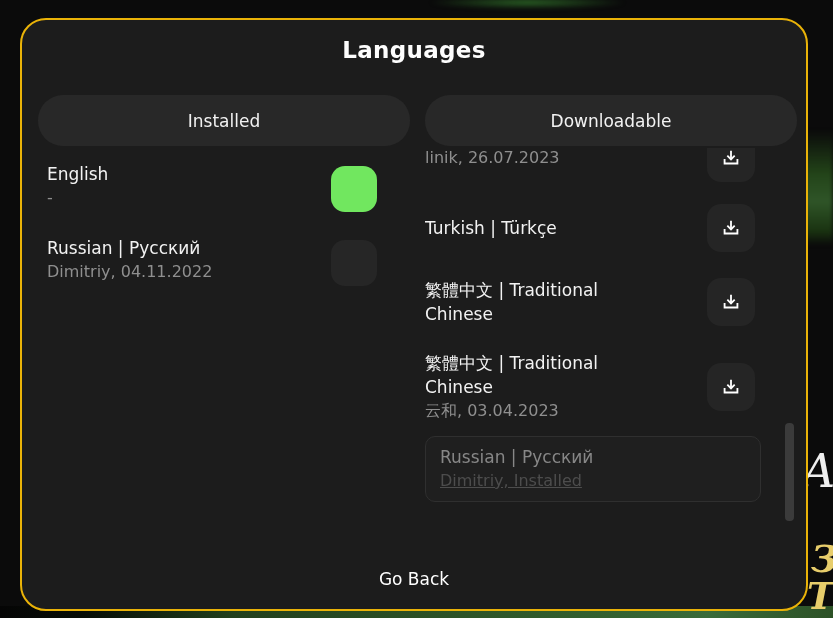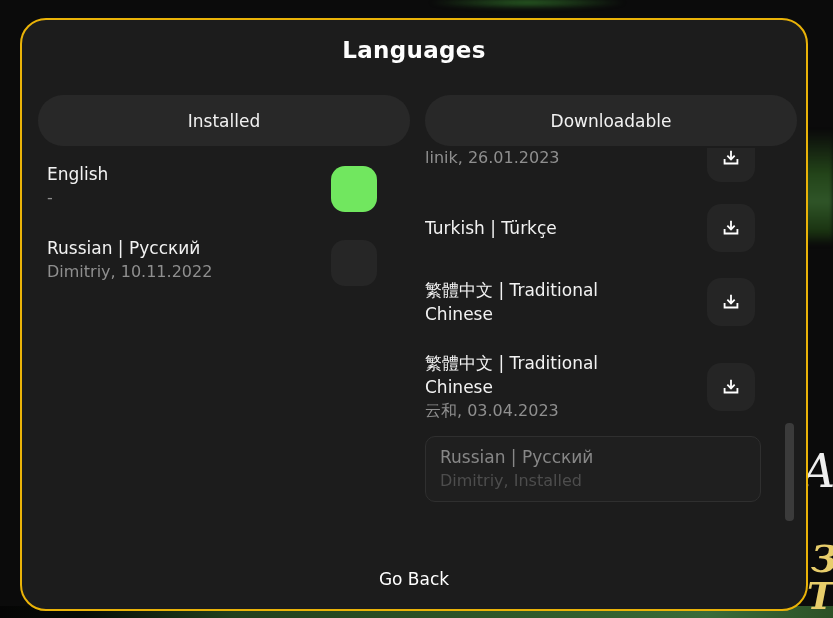--- a/index.html
+++ b/index.html
@@ -123,21 +123,21 @@
 
   .row-disabled {
     box-sizing: border-box;
     width: 336px;
     border: 1px solid #2f2f2f;
     border-radius: 10px;
     padding: 8px 14px;
     background: #1f1f1f;
   }
   .row-disabled .lang-title { color: #878787; }
-  .row-disabled .lang-sub   { color: #4d4d4d; }
+  .row-disabled .lang-sub   { color: #4d4d4d; text-decoration: underline; }
 
   .scroll-thumb {
     position: absolute; left: 763px; top: 403px;
     width: 9px; height: 98px;
     background: #3b3b3b; border-radius: 4px;
     cursor: pointer;
   }
 
   .go-back {
     position: absolute; left: 0; top: 548px; width: 100%;
@@ -169,32 +169,32 @@
     <div class="lang-row">
       <div class="lang-text">
         <div class="lang-title">English</div>
         <div class="lang-sub">-</div>
       </div>
       <button class="checkbox checked"></button>
     </div>
     <div class="lang-row">
       <div class="lang-text">
         <div class="lang-title">Russian | Русский</div>
-        <div class="lang-sub">Dimitriy, 10.11.2022</div>
+        <div class="lang-sub">Dimitriy, 04.11.2022</div>
       </div>
       <button class="checkbox"></button>
     </div>
   </div>
 
   <div class="col col-right">
 
     <div class="lang-row row-clipped">
       <div class="lang-text">
         <div class="lang-title"></div>
-        <div class="lang-sub">linik, 26.01.2023</div>
+        <div class="lang-sub">linik, 26.07.2023</div>
       </div>
       <button class="dl-btn">
         <span>
           <svg width="22" height="22" viewBox="0 0 24 24" fill="none" stroke="#ffffff" stroke-width="2">
             <path d="M12 4 v9"></path>
             <path d="M8 9.5 L12 13.5 L16 9.5"></path>
             <path d="M5 13 v5 h14 v-5"></path>
           </svg>
         </span>
       </button>

